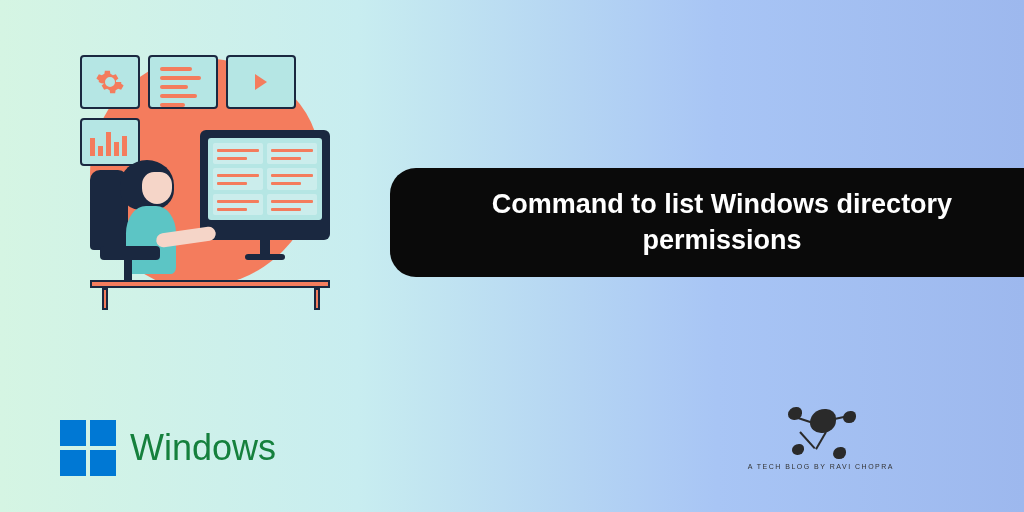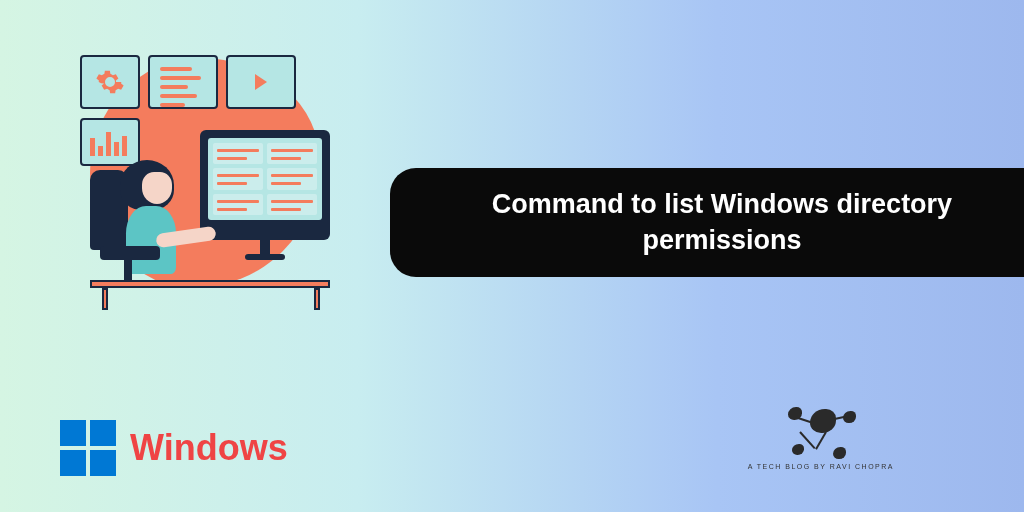--- a/index.html
+++ b/index.html
@@ -205,23 +205,23 @@
   .win-squares {
     display: grid;
     grid-template-columns: 26px 26px;
     grid-template-rows: 26px 26px;
     gap: 4px;
   }
   .win-squares span {
     background: #0078d4;
   }
   .win-text {
-    color: #ef4444;
+    color: #15803d;
     font-size: 36px;
-    font-weight: 700;
+    font-weight: 400;
   }
   .site-logo {
     position: absolute;
     bottom: 42px;
     right: 130px;
     text-align: center;
   }
   .site-graphic {
     width: 70px; height: 54px;
     margin: 0 auto 4px;

